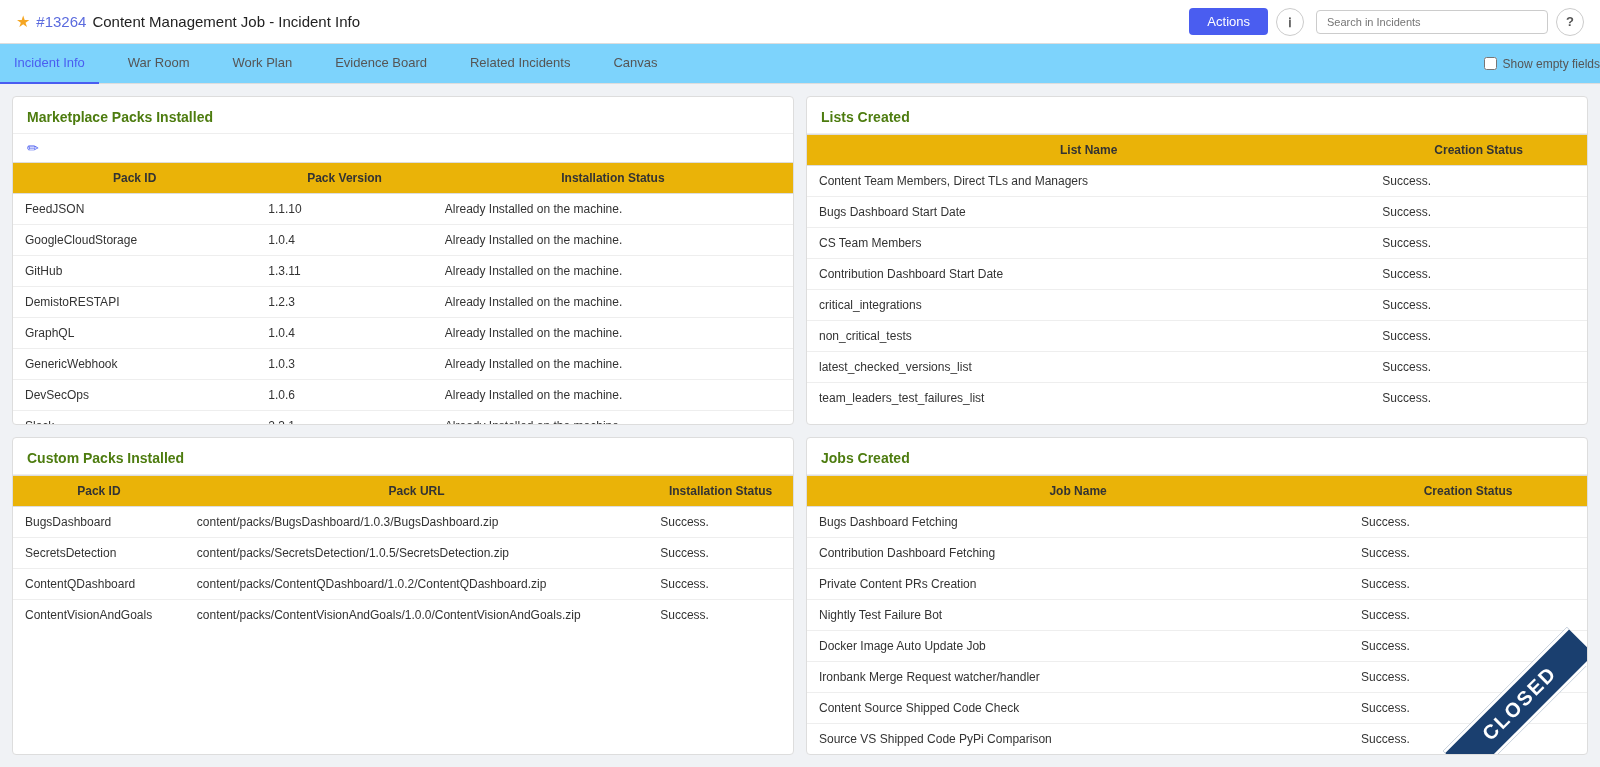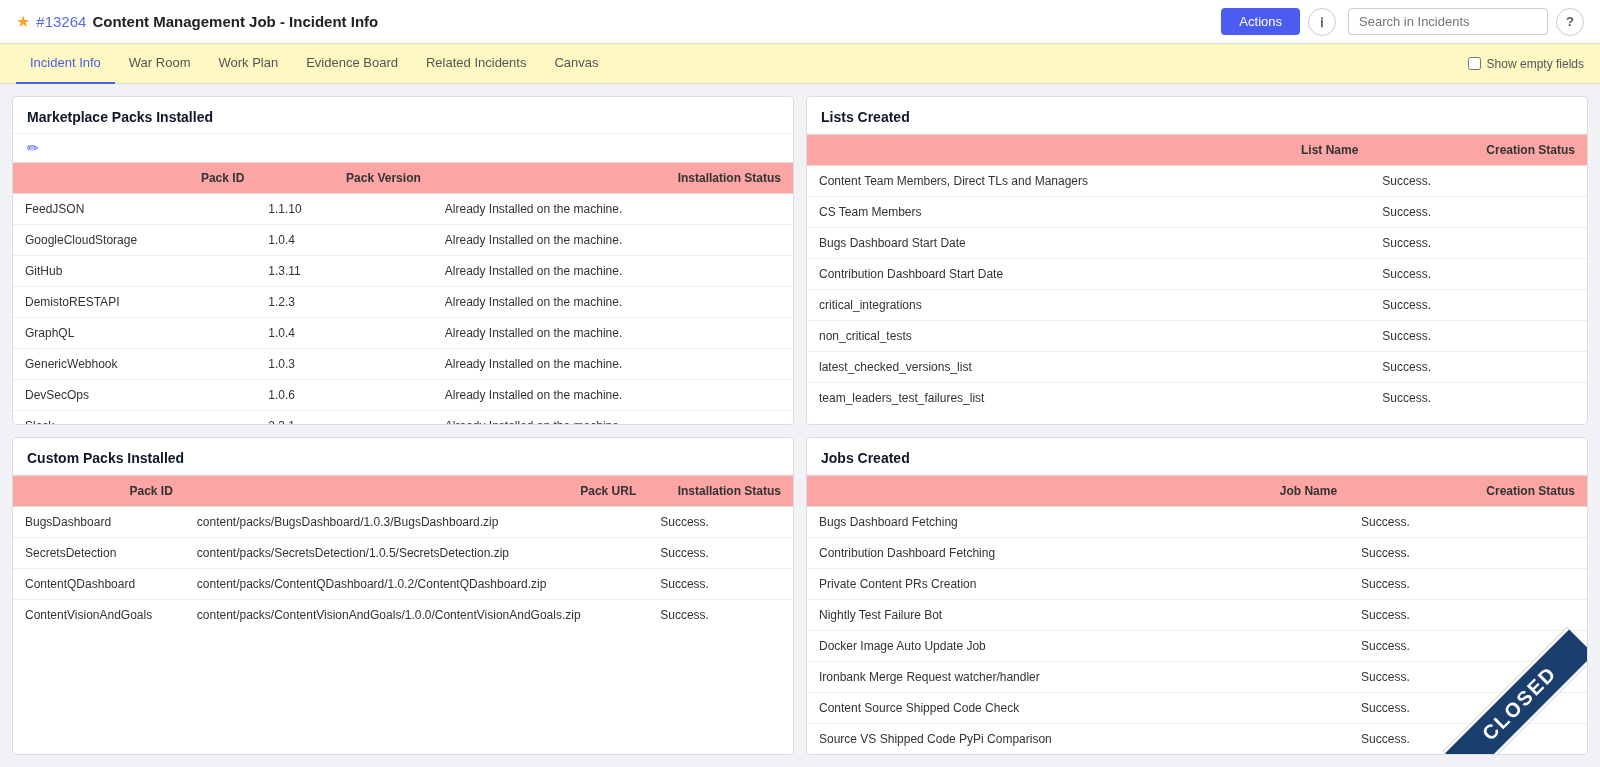--- a/index.html
+++ b/index.html
@@ -5,44 +5,44 @@
     * { box-sizing: border-box; margin: 0; padding: 0; }
     body { font-family: -apple-system, BlinkMacSystemFont, 'Segoe UI', sans-serif; font-size: 13px; background: #f0f2f5; color: #333; }
 
     
     .header {
       display: flex; align-items: center; padding: 0 16px; height: 44px;
       background: #fff; border-bottom: 1px solid #ddd;
     }
     .header-star { color: #f5a623; font-size: 16px; margin-right: 6px; }
     .header-id { color: #5b6bde; font-weight: 400; font-size: 15px; margin-right: 6px; }
-    .header-title { font-size: 15px; font-weight: 700; color: #222; flex: 1; }
+    .header-title { font-size: 15px; font-weight: 400; color: #222; flex: 1; }
     .actions-btn {
       background: #4a5df0; color: #fff; border: none; border-radius: 4px;
       padding: 6px 18px; font-size: 13px; cursor: pointer; margin-right: 8px; font-weight: 500;
     }
     .info-btn {
       background: #fff; border: 1px solid #ccc; border-radius: 50%;
       width: 28px; height: 28px; display: flex; align-items: center; justify-content: center;
       cursor: pointer; margin-right: 12px; font-weight: bold; color: #555; font-size: 13px;
     }
     .search-incidents {
       border: 1px solid #ccc; border-radius: 4px; padding: 5px 10px;
-      font-size: 13px; width: 200px; color: #888; background: #fff;
+      font-size: 11px; width: 232px; color: #888; background: #fff;
     }
     .help-btn {
       background: none; border: 1px solid #ccc; border-radius: 50%;
       width: 28px; height: 28px; display: flex; align-items: center; justify-content: center;
       cursor: pointer; margin-left: 8px; font-weight: bold; color: #555; font-size: 13px;
     }
 
     
     .tabs {
-      display: flex; align-items: center; background: #fef9c3;
-      border-bottom: 1px solid #ddd; padding: 0 16px; height: 40px;
+      display: flex; align-items: center; background: #7dd3fc;
+      border-bottom: 1px solid #ddd; padding: 0 0; height: 40px; gap: 15px;
     }
     .tab {
       padding: 0 14px; height: 40px; display: flex; align-items: center;
       font-size: 13px; cursor: pointer; color: #555; border-bottom: 2px solid transparent;
       white-space: nowrap;
     }
     .tab.active { color: #4a5df0; border-bottom: 2px solid #4a5df0; font-weight: 500; }
     .show-empty {
       margin-left: auto; display: flex; align-items: center; gap: 6px; font-size: 12px; color: #555;
     }
@@ -54,28 +54,28 @@
       padding: 12px; height: calc(100vh - 84px); overflow: auto;
     }
 
     
     .panel {
       background: #fff; border: 1px solid #ddd; border-radius: 4px;
       overflow: hidden; display: flex; flex-direction: column;
     }
     .panel-header {
       padding: 12px 14px 8px; border-bottom: 1px solid #eee;
-      font-weight: 600; font-size: 14px; color: #0f172a;
+      font-weight: 600; font-size: 14px; color: #4d7c0f;
     }
     .edit-icon { color: #4a5df0; font-size: 14px; padding: 6px 14px; cursor: pointer; }
 
     
     .data-table { width: 100%; border-collapse: collapse; font-size: 12px; }
     .data-table th {
-      background: #fca5a5; text-align: right; padding: 8px 12px;
+      background: #eab308; text-align: center; padding: 8px 12px;
       font-weight: 600; color: #333; border-bottom: 1px solid #ddd;
       border-top: 1px solid #ddd;
     }
     .data-table td { padding: 8px 12px; border-bottom: 1px solid #eee; vertical-align: top; }
     .data-table tr:last-child td { border-bottom: none; }
     .table-scroll { overflow-y: auto; max-height: 280px; }
 
     
     .closed-badge-container {
       position: relative; overflow: hidden;
@@ -183,25 +183,25 @@
             <th>List Name</th>
             <th>Creation Status</th>
           </tr>
         </thead>
         <tbody id="lists-created-body">
         <tr>
               <td>Content Team Members, Direct TLs and Managers</td>
               <td>Success.</td>
             </tr>
             <tr>
+              <td>Bugs Dashboard Start Date</td>
+              <td>Success.</td>
+            </tr>
+            <tr>
               <td>CS Team Members</td>
-              <td>Success.</td>
-            </tr>
-            <tr>
-              <td>Bugs Dashboard Start Date</td>
               <td>Success.</td>
             </tr>
             <tr>
               <td>Contribution Dashboard Start Date</td>
               <td>Success.</td>
             </tr>
             <tr>
               <td>critical_integrations</td>
               <td>Success.</td>
             </tr>

